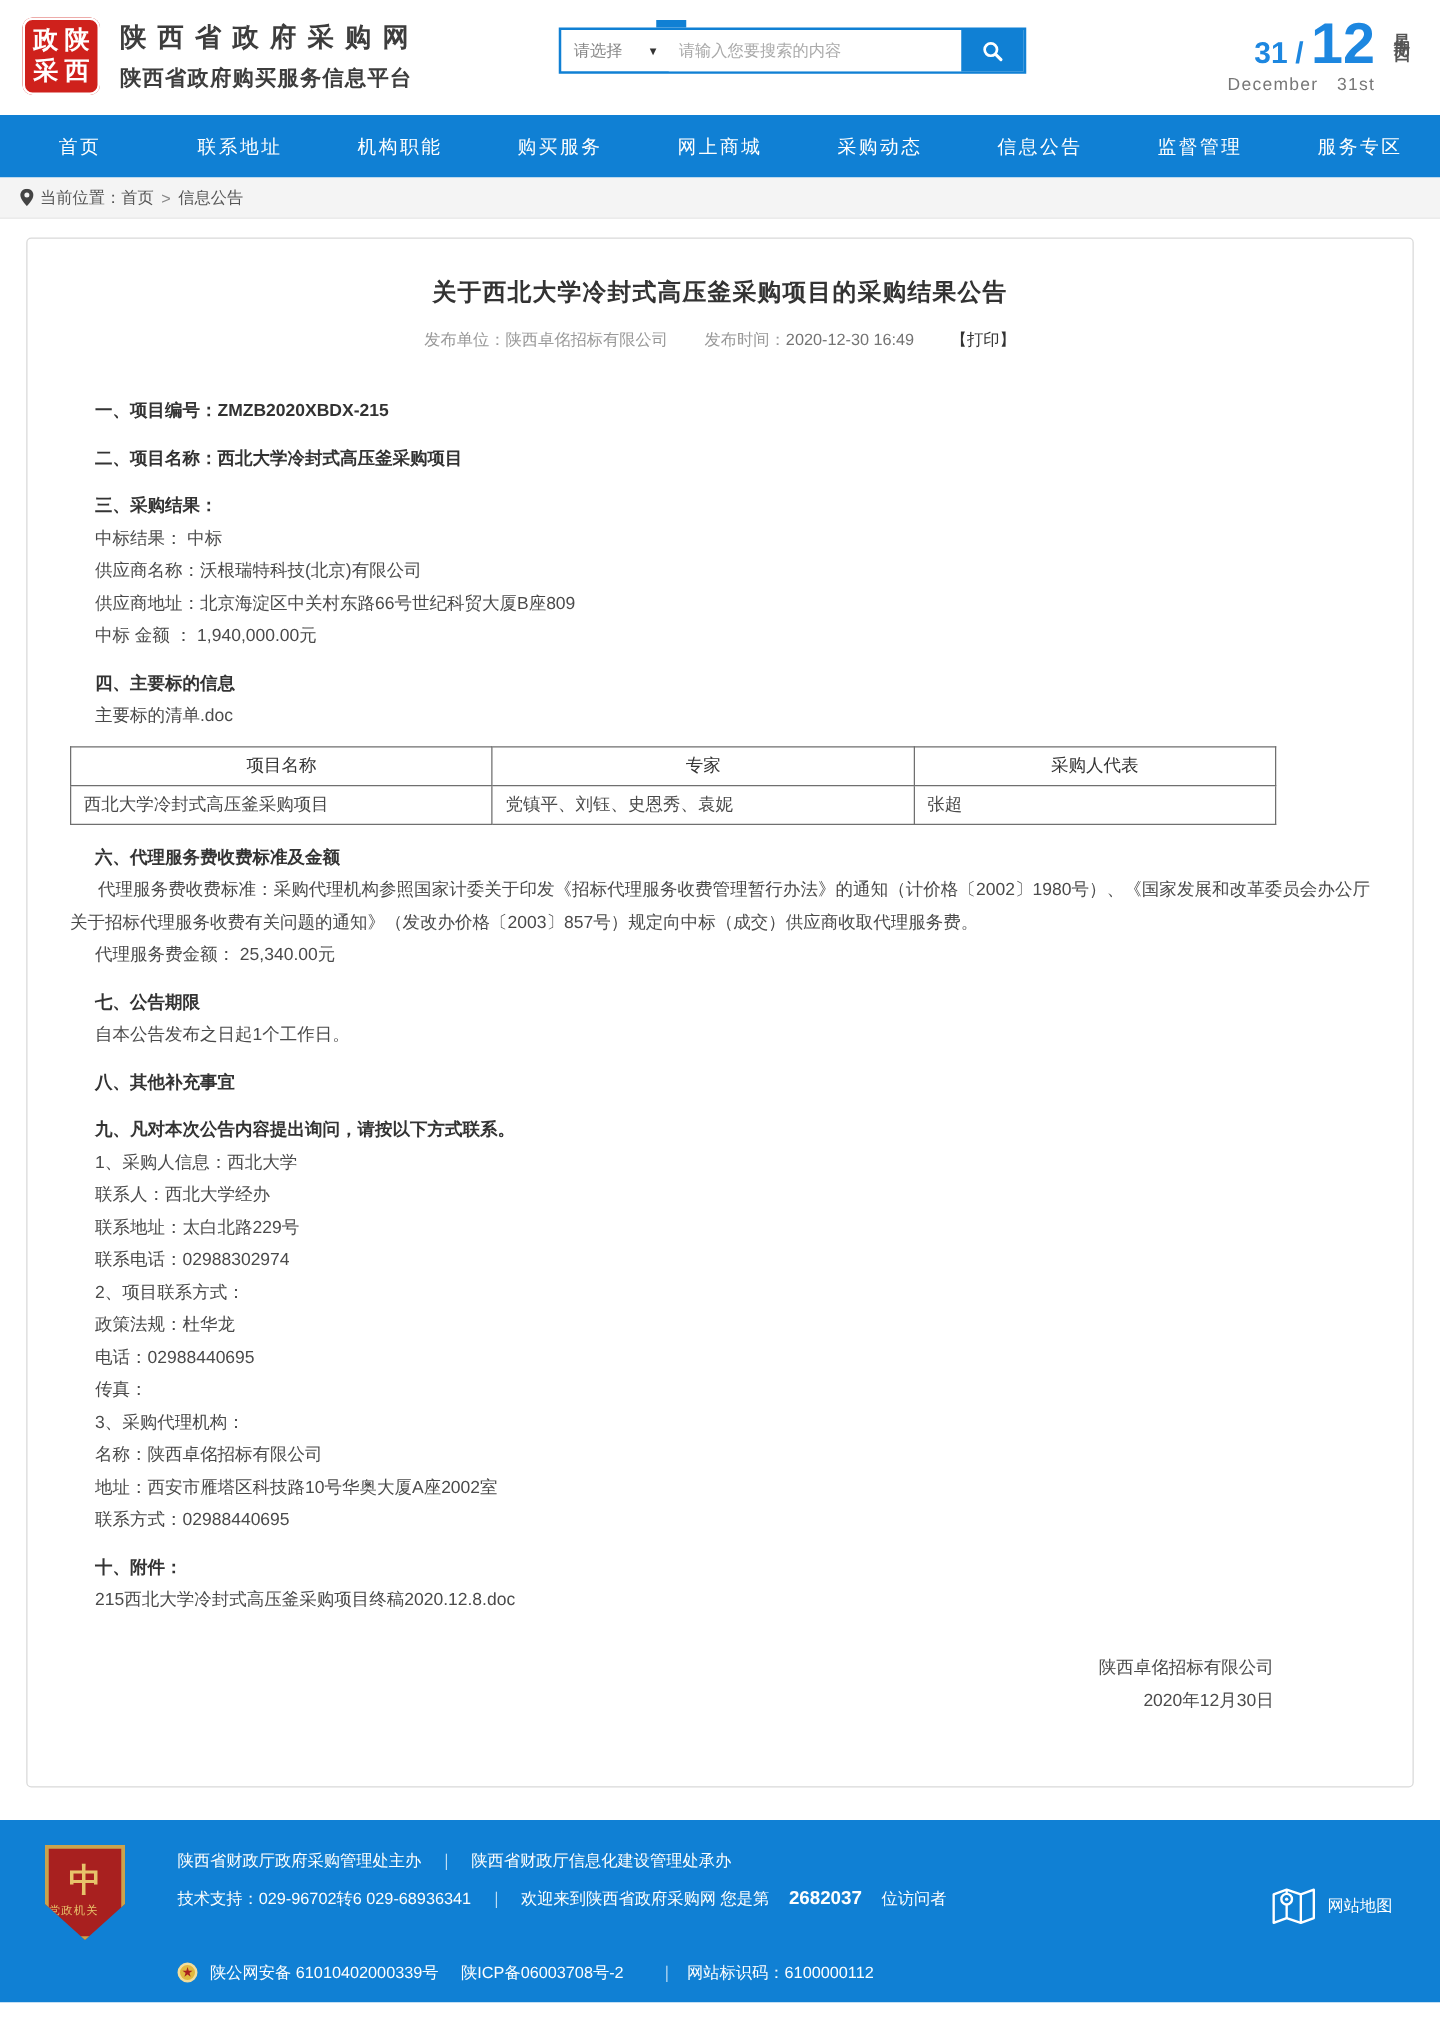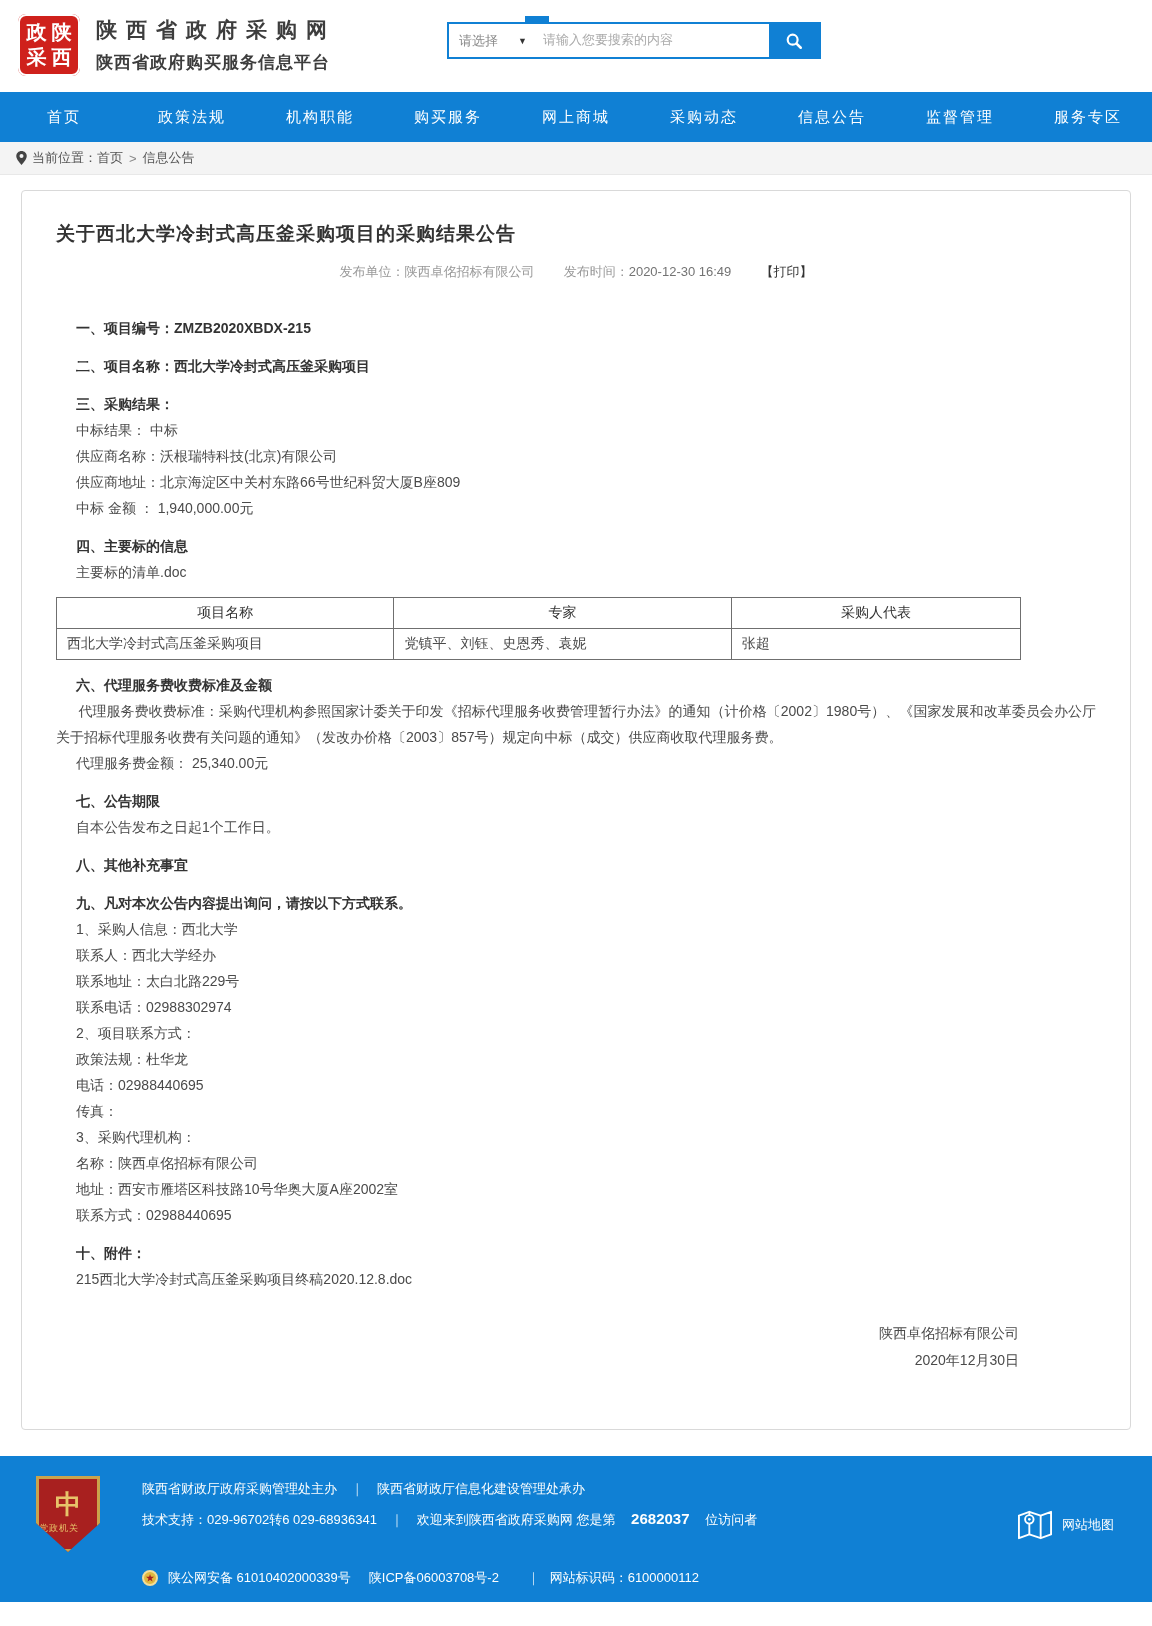--- a/index.html
+++ b/index.html
@@ -13,21 +13,21 @@
   .site-titles { position:absolute; left:96px; top:16px; }
   .site-title { font-size:21px; font-weight:bold; color:#3d3d3d; letter-spacing:9px; }
   .site-subtitle { font-size:17px; font-weight:bold; color:#3d3d3d; margin-top:7px; letter-spacing:1px; }
 
   .search-box { position:absolute; left:447px; top:22px; width:374px; height:37px; border:2px solid #1080d4;
                 display:flex; align-items:stretch; background:#fff; }
   .search-tab { position:absolute; left:76px; top:-8px; width:24px; height:6px; background:#1080d4; }
   .search-select { width:86px; display:flex; align-items:center; justify-content:space-between; padding:0 8px 0 10px;
                    font-size:13px; color:#888; cursor:pointer; }
   .search-caret { font-size:9px; color:#333; }
-  .search-input { flex:1; border:none; outline:none; font-size:13px; color:#333; padding-left:8px; font-family:Liberation Mono, monospace; }
+  .search-input { flex:1; border:none; outline:none; font-size:13px; color:#333; padding-left:8px; font-family:Liberation Sans, sans-serif; }
   .search-input::placeholder { color:#aaa; }
   .search-btn { width:50px; background:#1080d4; border:none; display:flex; align-items:center; justify-content:center; cursor:pointer; }
 
   .date-box { position:absolute; right:22px; top:12px; display:flex; }
   .date-main { text-align:right; margin-right:12px; }
   .date-nums { display:flex; align-items:baseline; justify-content:flex-end; color:#1d87e0; }
   .date-day { font-size:24px; font-weight:bold; }
   .date-sep { font-size:24px; font-weight:bold; margin:0 6px; }
   .date-month { font-size:46px; font-weight:bold; line-height:44px; }
   .date-sub { font-size:14px; color:#777; margin-top:2px; letter-spacing:1px; }
@@ -40,21 +40,21 @@
 
   
   .breadcrumb { height:33px; background:#f4f4f4; border-bottom:1px solid #e8e8e8; display:flex; align-items:center;
                 padding-left:16px; font-size:13px; color:#555; }
   .breadcrumb .pin { margin-right:5px; display:flex; }
   .breadcrumb a { color:#555; text-decoration:none; cursor:pointer; }
   .crumb-sep { margin:0 6px; color:#888; }
 
   
   .card { margin:15px 21px 26px; border:1px solid #d9d9d9; border-radius:4px; background:#fff; padding:30px 34px 55px; }
-  .art-title { font-size:19px; font-weight:bold; color:#333; letter-spacing:1px; }
+  .art-title { text-align:center; font-size:19px; font-weight:bold; color:#333; letter-spacing:1px; }
   .art-meta { text-align:center; margin-top:16px; font-size:13px; color:#999; }
   .art-meta .gap { display:inline-block; width:22px; }
   .meta-time-value { color:#737373; }
   .print-btn { color:#333; cursor:pointer; }
 
   .content { margin-top:34px; font-size:14px; color:#4a4a4a; }
   .line { line-height:26px; padding-left:20px; min-height:26px; }
   .sec { font-weight:bold; color:#333; margin-top:12px; }
   .just { padding-left:0; text-indent:1.6em; text-align:justify; }
 
@@ -109,26 +109,40 @@
     </div>
     <input class="search-input" placeholder="请输入您要搜索的内容" style="">
     <button class="search-btn">
       <svg width="18" height="18" viewBox="0 0 20 20">
         <circle cx="8.5" cy="8.5" r="5.5" fill="none" stroke="#fff" stroke-width="2.4"></circle>
         <line x1="12.8" y1="12.8" x2="17.5" y2="17.5" stroke="#fff" stroke-width="2.8" stroke-linecap="round"></line>
       </svg>
     </button>
   </div>
 
+  <div class="date-box">
+    <div class="date-main">
+      <div class="date-nums">
+        <span class="date-day">31</span>
+        <span class="date-sep">/</span>
+        <span class="date-month">12</span>
+      </div>
+      <div class="date-sub">
+        <span>December</span>
+        <span style="margin-left:10px;">31st</span>
+      </div>
+    </div>
+    <div class="date-weekday">星期四</div>
+  </div>
 </header>
 
 <nav class="nav">
 
 <a>首页</a>
-    <a>政策法规</a>
+    <a>联系地址</a>
     <a>机构职能</a>
     <a>购买服务</a>
     <a>网上商城</a>
     <a>采购动态</a>
     <a>信息公告</a>
     <a>监督管理</a>
     <a>服务专区</a>
   </nav>
 
 <div class="breadcrumb">

